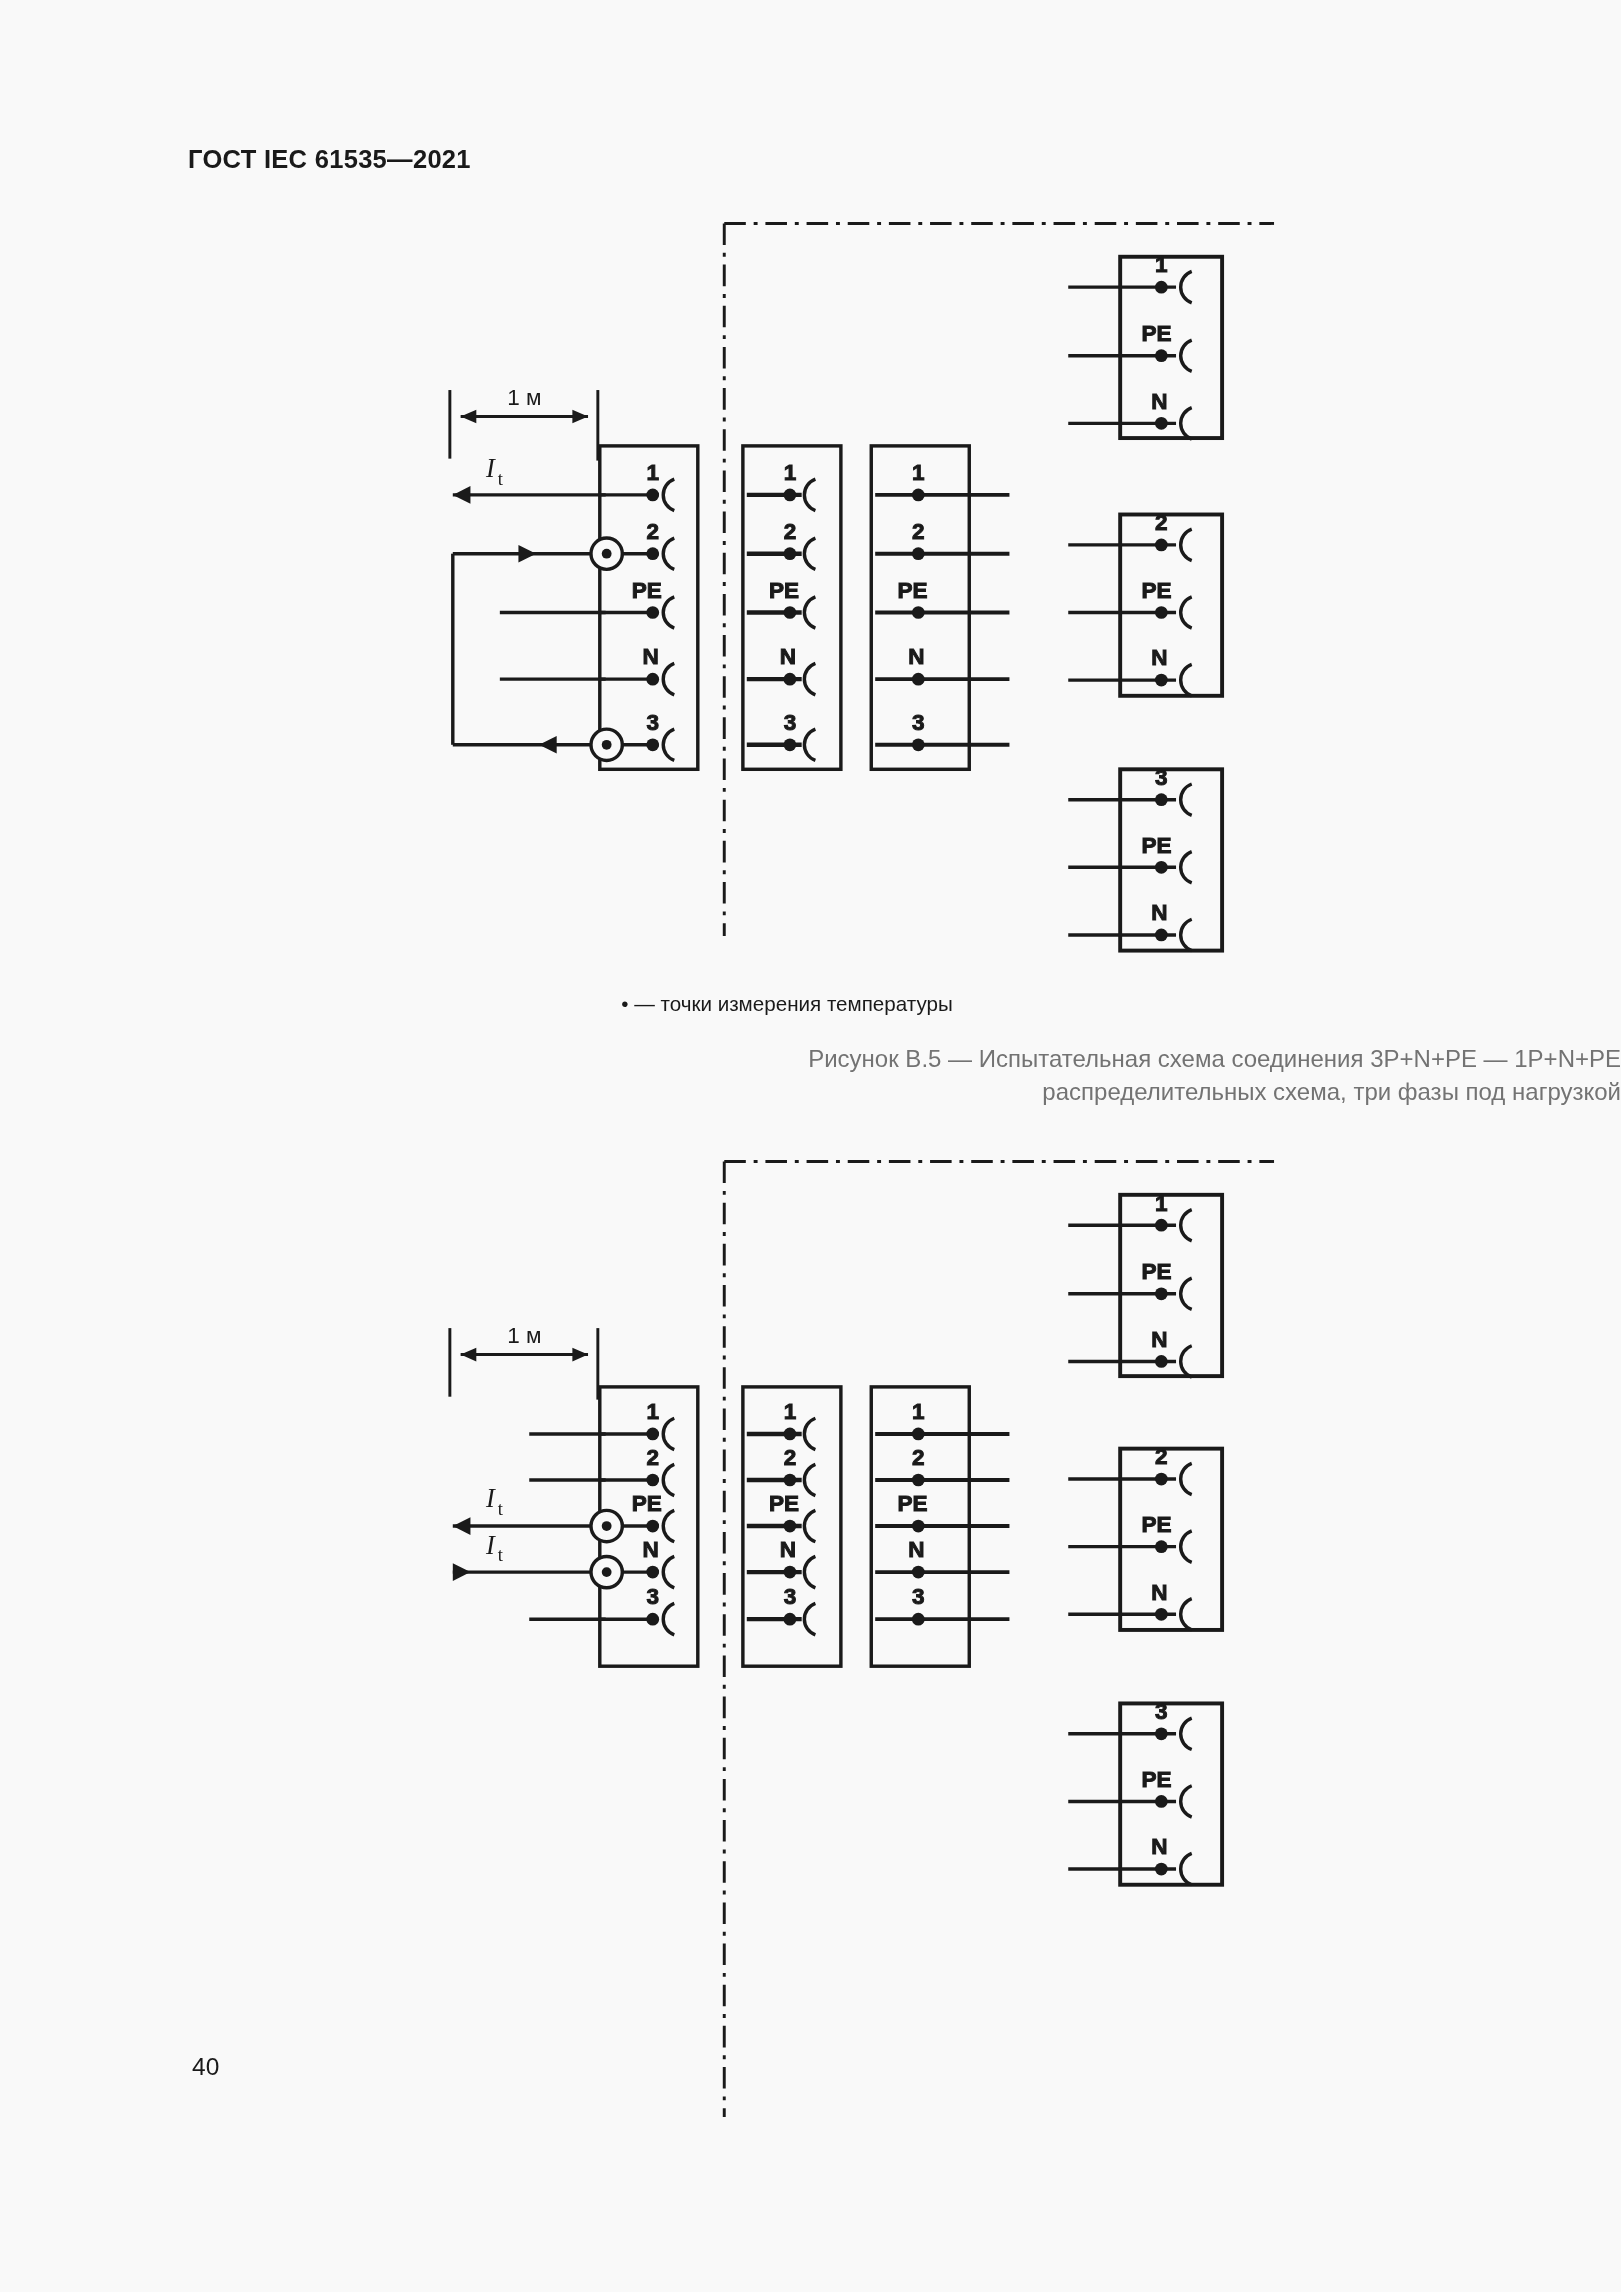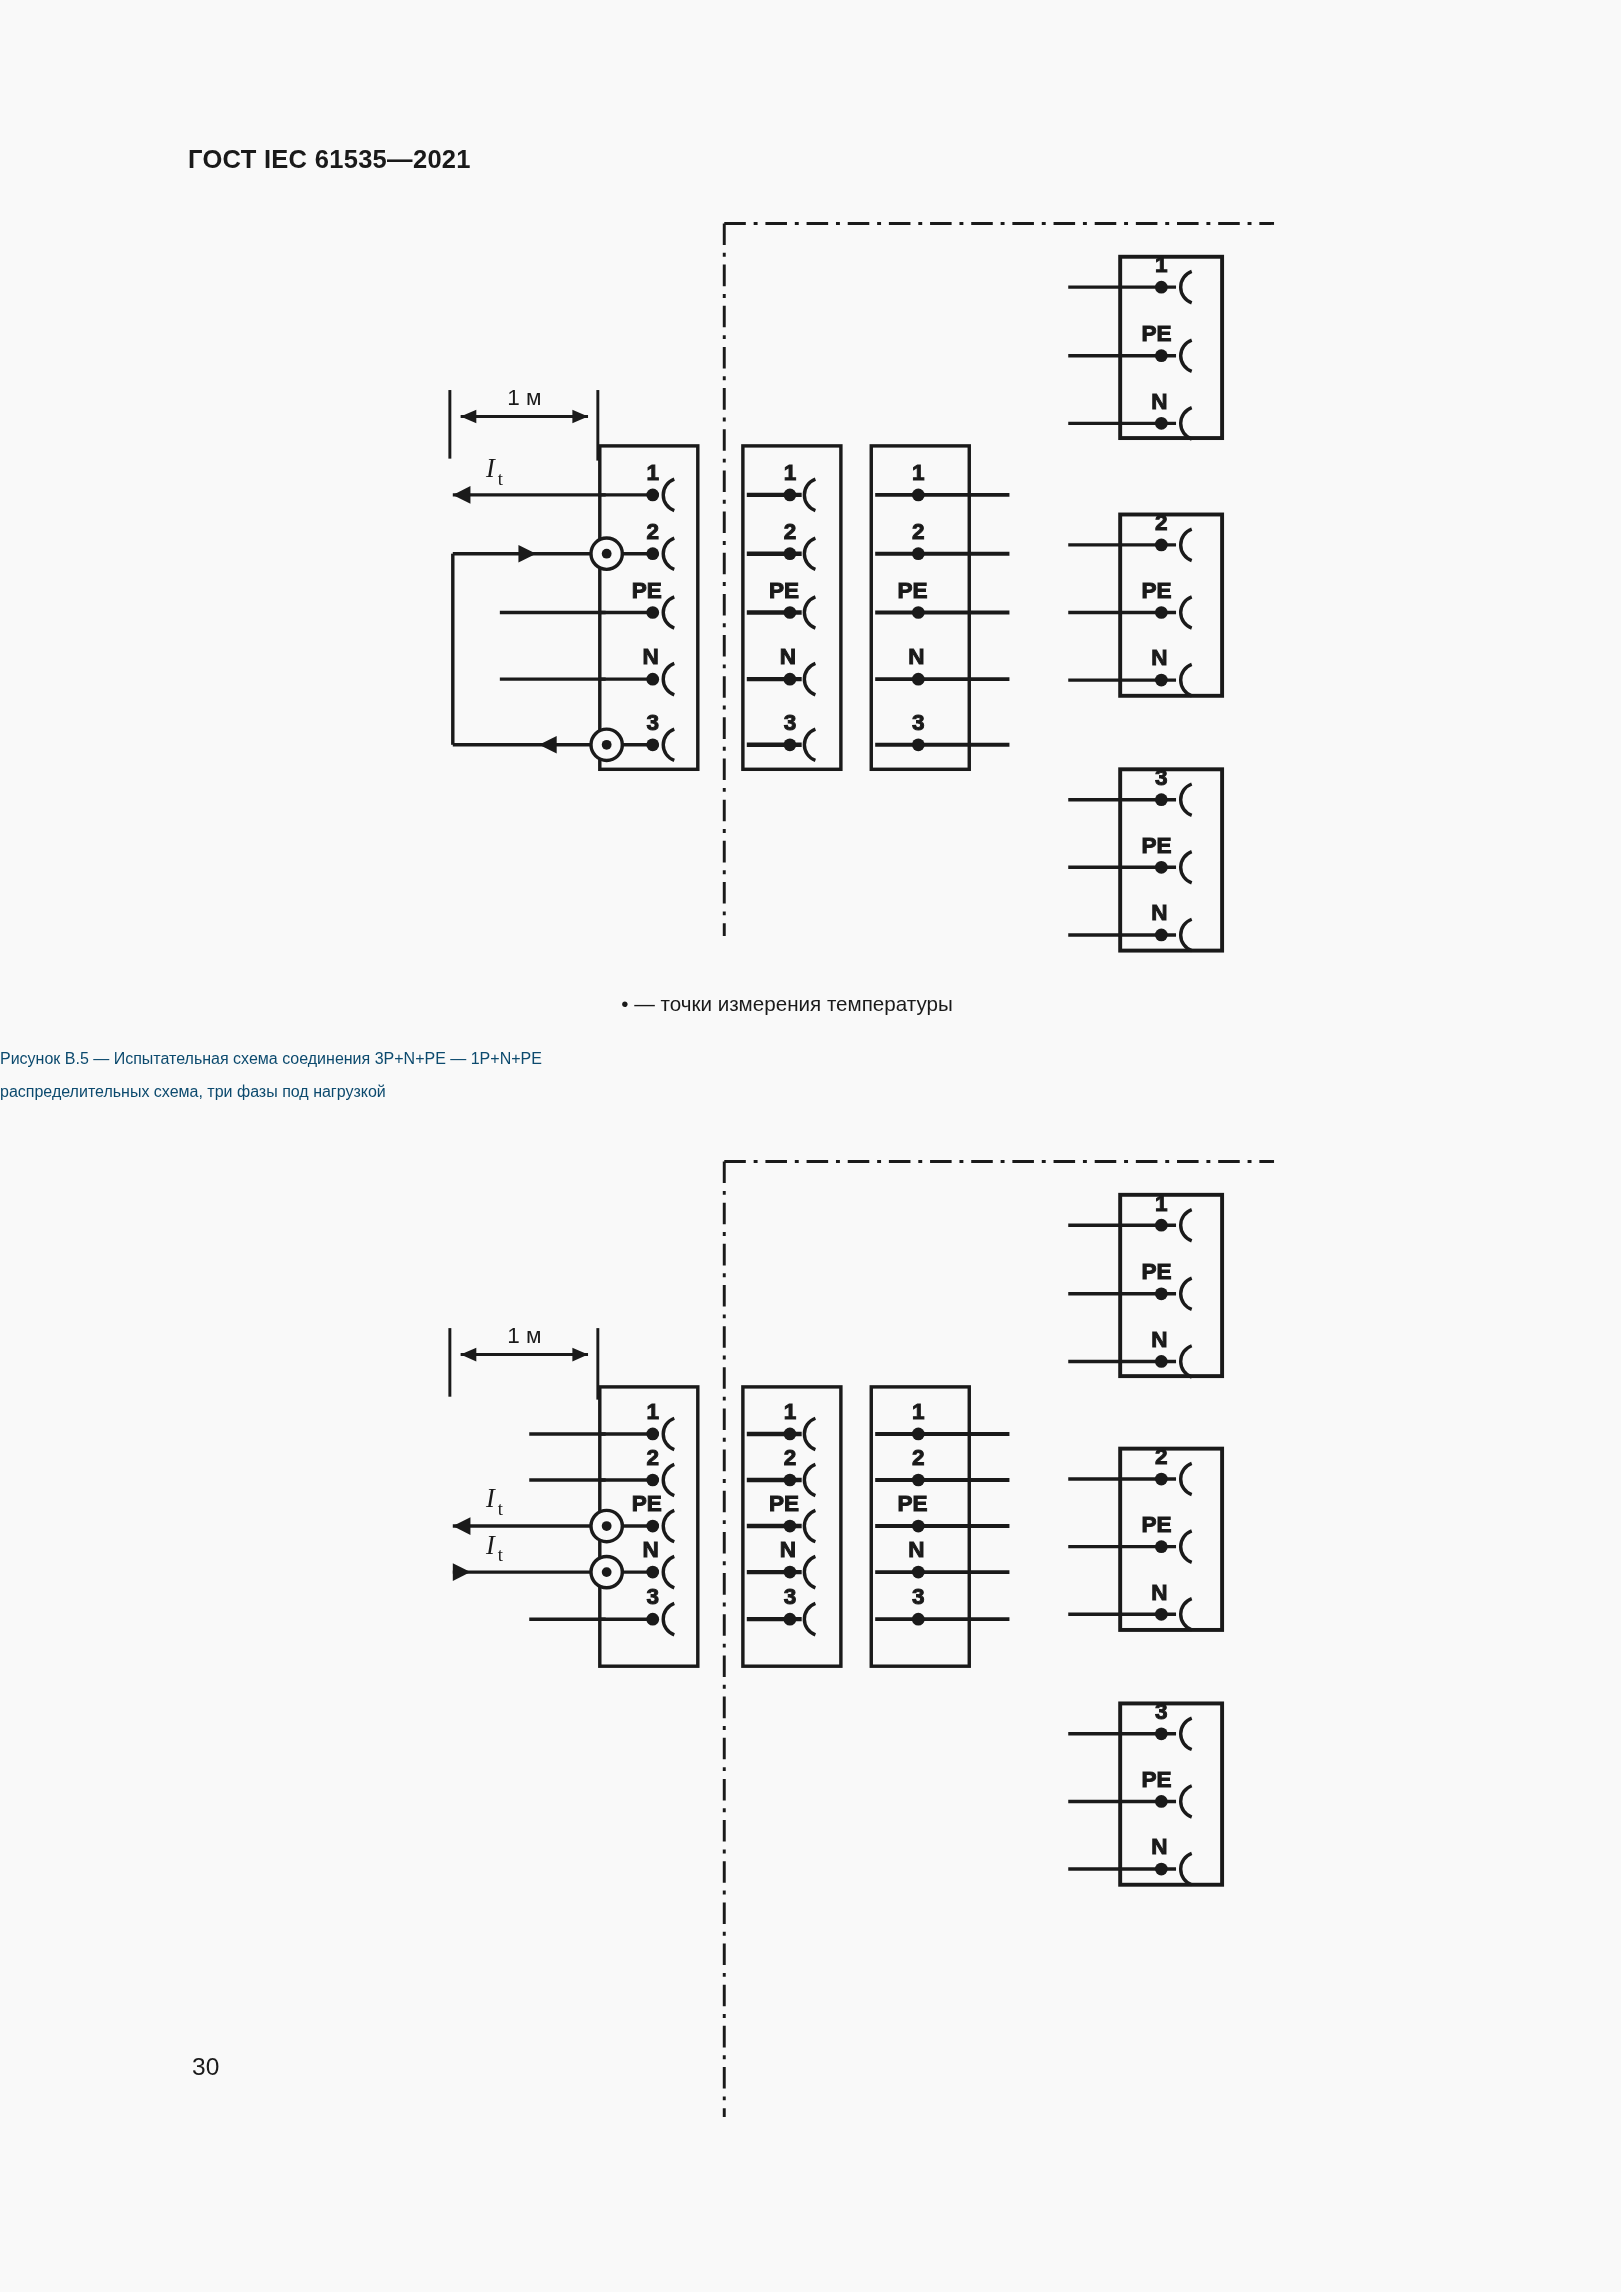--- a/index.html
+++ b/index.html
@@ -52,24 +52,24 @@
     position: absolute;
     width: 1574px;
     text-align: center;
     font-size: 20.6px;
     color: #1a1a1a;
     white-space: nowrap;
   }
   .fig-caption {
     position: absolute;
     width: 1621px;
-    text-align: left;
-    font-size: 16px;
+    text-align: right;
+    font-size: 24px;
     line-height: 33px;
-    color: #0c4a6e;
+    color: #737373;
   }
   .cap-l2 { display: block; }
   svg text { font-family: "Liberation Sans", sans-serif; fill: #1a1a1a; }
   svg .lbl { font-size: 23px; font-weight: bold; text-anchor: middle; }
   svg .dim { font-size: 23px; text-anchor: middle; }
   svg .cur-i { font-size: 27px; font-style: italic; font-family: "Liberation Serif", serif; }
   svg .cur-t { font-size: 19px; font-family: "Liberation Serif", serif; }
 </style>
 </head>
 <body>
@@ -432,16 +432,16 @@
       <g>
         <text class="cur-i" x="496" y="425">I</text>
         <text class="cur-t" x="508" y="433">t</text>
       </g>
     </svg>
 
     <div class="legend-line" style="top:1152px;">• — точки измерения температуры</div>
 
   </div>
 
-  <div class="page-number">30</div>
+  <div class="page-number">40</div>
 
 </div>
 
 
 </body></html>

